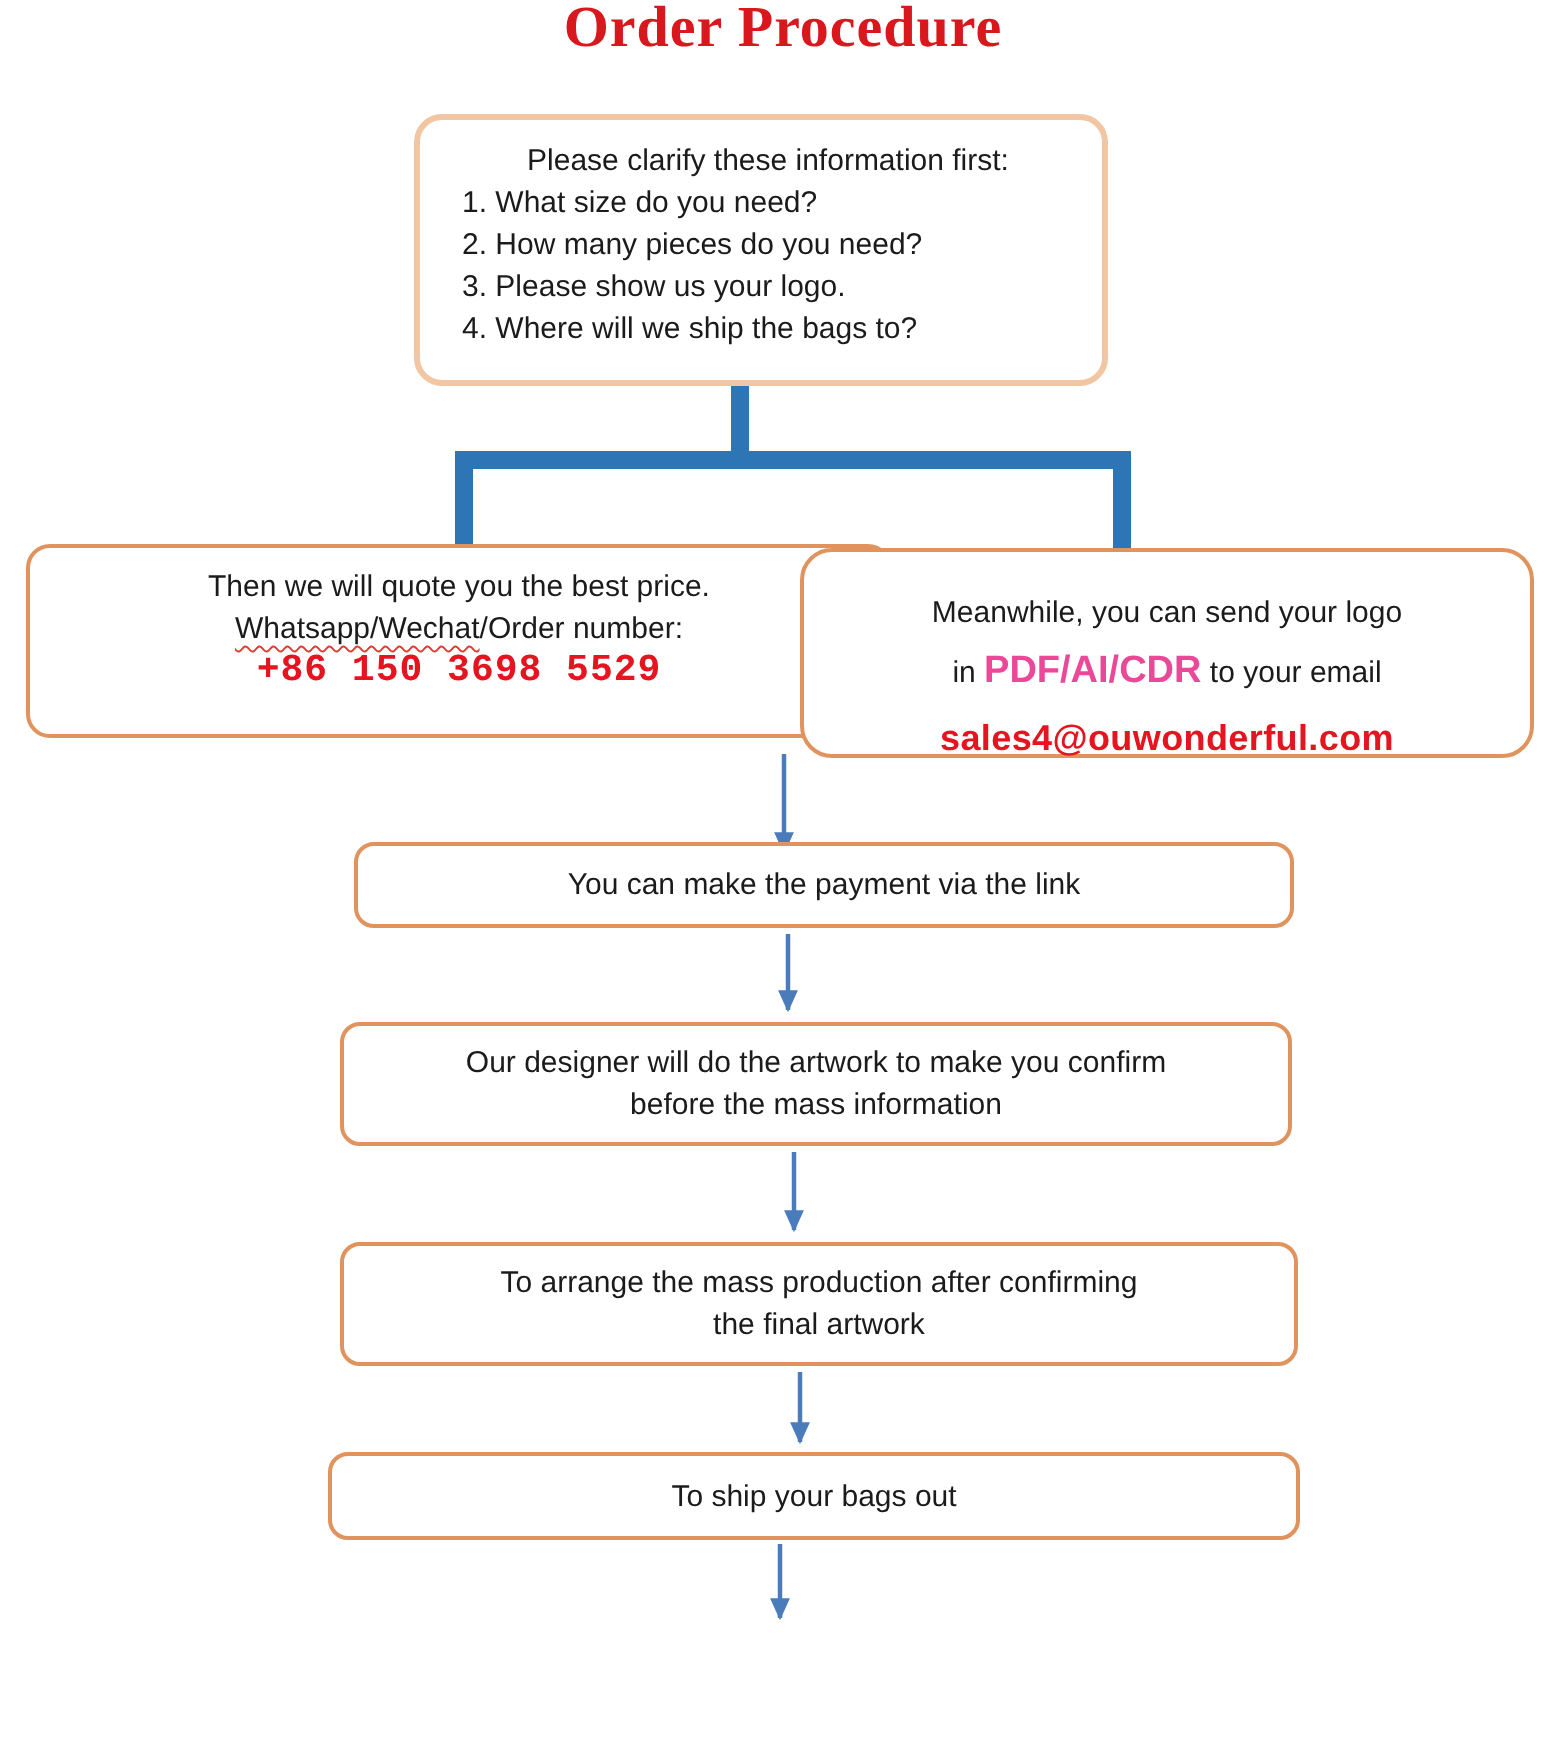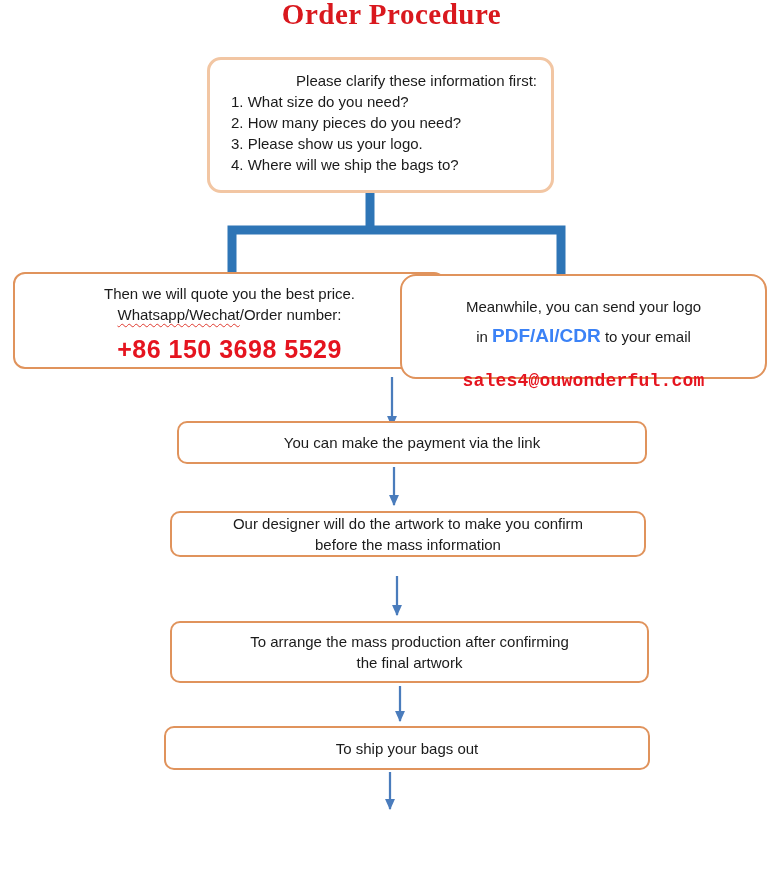--- a/index.html
+++ b/index.html
@@ -15,47 +15,48 @@
   .connectors { position:absolute; left:0; top:0; }
   .fbox {
     position:absolute; background:#ffffff; box-sizing:border-box;
     border:2px solid #e0935c; border-radius:12px;
   }
   .intro {
     left:207px; top:57px; width:347px; height:136px;
     border:3px solid #f2c6a3; border-radius:14px;
     padding:10px 14px 0 21px; font-size:15px; line-height:21px;
   }
-  .intro-heading { text-align:right; }
+  .intro-heading { text-align:center; }
   .quote {
     left:13px; top:272px; width:433px; height:97px;
     text-align:center; font-size:15px; line-height:21px; padding-top:9px;
   }
   .wavy {
     text-decoration:underline; text-decoration-style:wavy;
     text-decoration-color:#e03a2f; text-decoration-thickness:1px;
     text-underline-offset:3px;
   }
   .phone {
-    color:#e5141f; font-weight:700; font-size:25px; margin-top:14px;
+    color:#e5141f; font-weight:700; font-size:19px; margin-top:0;
     letter-spacing:0.5px;
+    font-family:Liberation Mono, monospace;
   }
   .logo-box {
     left:400px; top:274px; width:367px; height:105px; border-radius:16px;
     text-align:center; font-size:15px; line-height:21px; padding-top:20px;
   }
   .logo-line2 { margin-top:8px; }
-  .hl { color:#3b82f6; font-weight:700; font-size:19px; }
-  .email { color:#e5141f; font-weight:700; font-size:18px; margin-top:24px; letter-spacing:0.2px;font-family:Liberation Mono, monospace; }
+  .hl { color:#ec4899; font-weight:700; font-size:19px; }
+  .email { color:#e5141f; font-weight:700; font-size:18px; margin-top:12px; letter-spacing:0.2px; }
   .step {
     display:flex; flex-direction:column; align-items:center; justify-content:center;
     text-align:center; font-size:15px; line-height:21px; border-radius:10px;
   }
   .step1 { left:177px; top:421px; width:470px; height:43px; }
-  .step2 { left:170px; top:511px; width:476px; height:46px; }
+  .step2 { left:170px; top:511px; width:476px; height:62px; }
   .step3 { left:170px; top:621px; width:479px; height:62px; }
   .step4 { left:164px; top:726px; width:486px; height:44px; }
   .final-outer {
     left:163px; top:814px; width:490px; height:53px; border-radius:12px;
     padding:6px 8px 9px 8px; display:flex;
   }
   .final-inner {
     flex:1; border:2px solid #1c1c1c; display:flex; align-items:center;
     justify-content:center; font-size:15px; box-sizing:border-box;
   }

